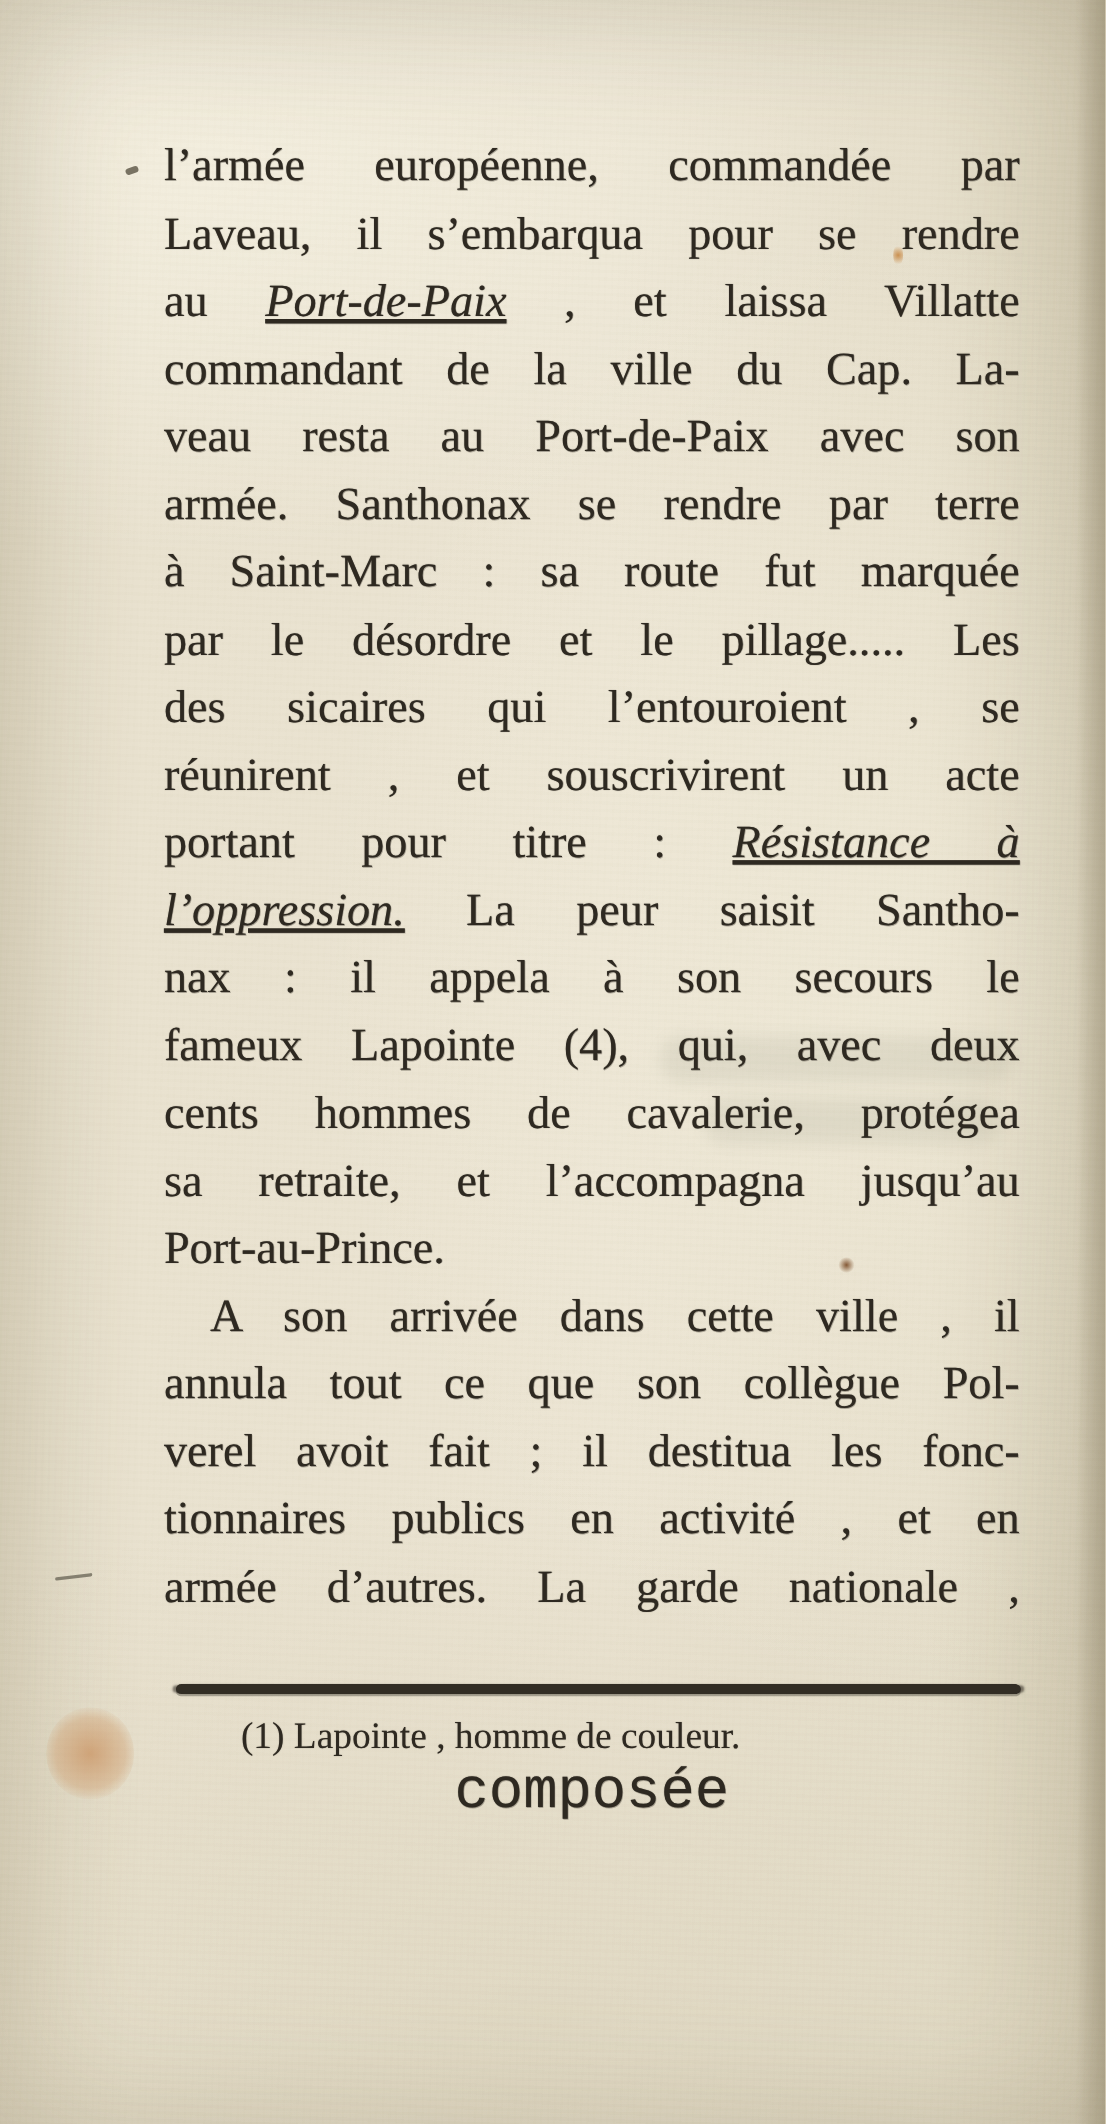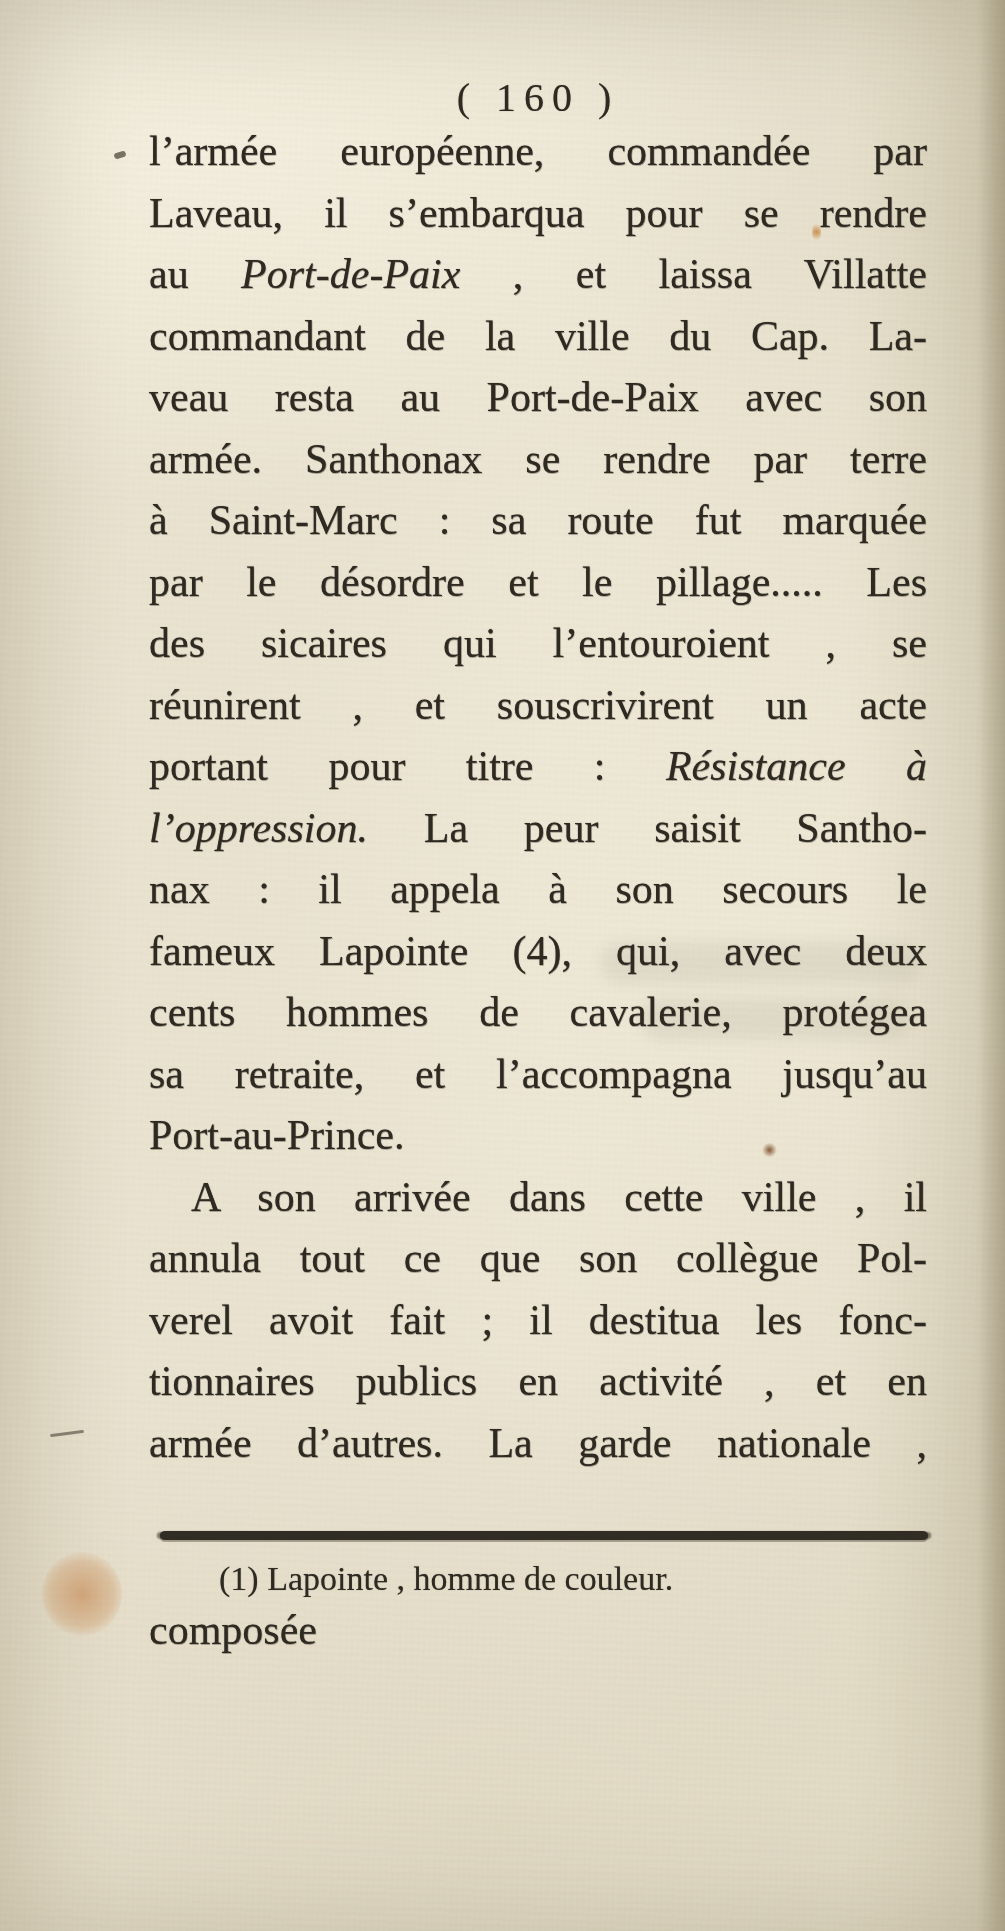--- a/index.html
+++ b/index.html
@@ -36,35 +36,36 @@
     text-shadow:0 0 1px rgba(46,41,33,.55);
   }
   .bline{
     height:61.5px;line-height:61.5px;font-size:42px;
     text-align:justify;text-align-last:justify;
     word-spacing:3px;
     text-shadow:0 0 1px rgba(46,41,33,.55), .6px .6px 0 rgba(46,41,33,.3);
   }
   .bline.nojust{text-align-last:left;}
   .bline.indent{padding-left:42px;}
-  .it{font-style:italic;}
+  .it{font-style:italic;text-decoration:underline;}
   .footrule{
     position:absolute;left:160px;top:1531px;width:768px;height:9px;
     background:#322d24;border-radius:5px/4px;
     box-shadow:0 2px 0 rgba(50,45,36,.35), -4px 0 2px -1px rgba(50,45,36,.6), 4px 0 2px -1px rgba(50,45,36,.6);
   }
   .footnote{
     position:absolute;left:219px;top:1556px;width:730px;
     font-size:34px;line-height:46px;color:#2e2921;
     text-shadow:0 0 1px rgba(46,41,33,.5);
   }
   .catchword{
     position:absolute;left:149px;top:1604px;width:778px;
-    text-align:left;font-size:42px;line-height:52px;color:#2e2921;
+    text-align:center;font-size:52px;line-height:52px;color:#2e2921;
     text-shadow:0 0 1px rgba(46,41,33,.55), .6px .6px 0 rgba(46,41,33,.3);
+    font-family:Liberation Mono, monospace;
   }
   
   .foxing{
     position:absolute;left:42px;top:1552px;width:80px;height:84px;border-radius:50%;
     background:radial-gradient(circle at 50% 50%, rgba(201,146,96,.75), rgba(204,153,104,.4) 55%, rgba(204,153,104,0) 75%);
   }
   .pencil-dash{
     position:absolute;left:50px;top:1432px;width:34px;height:3px;
     background:#6e695a;transform:rotate(-7deg);border-radius:2px;opacity:.8;
   }
@@ -94,21 +95,20 @@
 </head>
 <body>
 
 <div class="page">
   <div class="grain"></div>
   <div class="edge-right"></div>
 
   <div class="ghost1"></div>
   <div class="ghost2"></div>
 
-  <div class="pageheader">( 160 )</div>
 
   <div class="textcol">
       <div class="bline"><span>l’armée européenne, commandée par</span></div>
       <div class="bline"><span>Laveau, il s’embarqua pour se rendre</span></div>
       <div class="bline"><span>au </span><span class="it">Port-de-Paix</span><span> , et laissa Villatte</span></div>
       <div class="bline"><span>commandant de la ville du Cap. La-</span></div>
       <div class="bline"><span>veau resta au Port-de-Paix avec son</span></div>
       <div class="bline"><span>armée. Santhonax se rendre par terre</span></div>
       <div class="bline"><span>à Saint-Marc : sa route fut marquée</span></div>
       <div class="bline"><span>par le désordre et le pillage..... Les</span></div>

